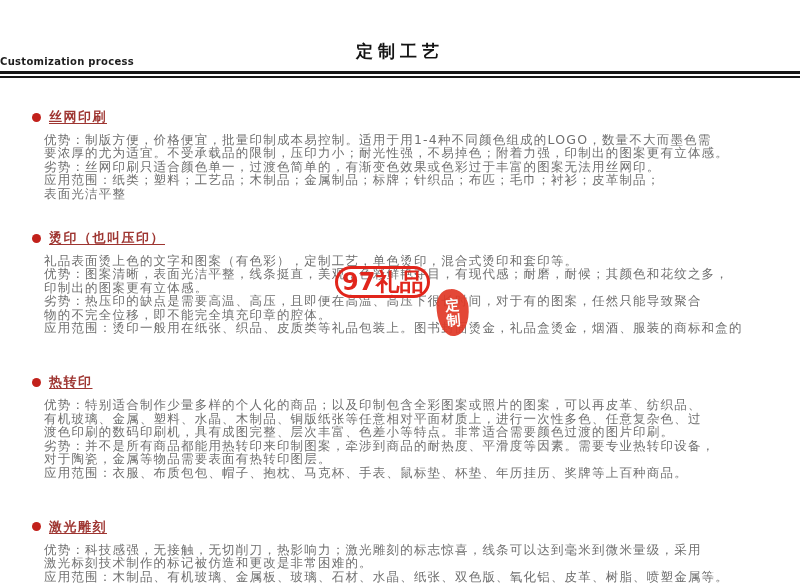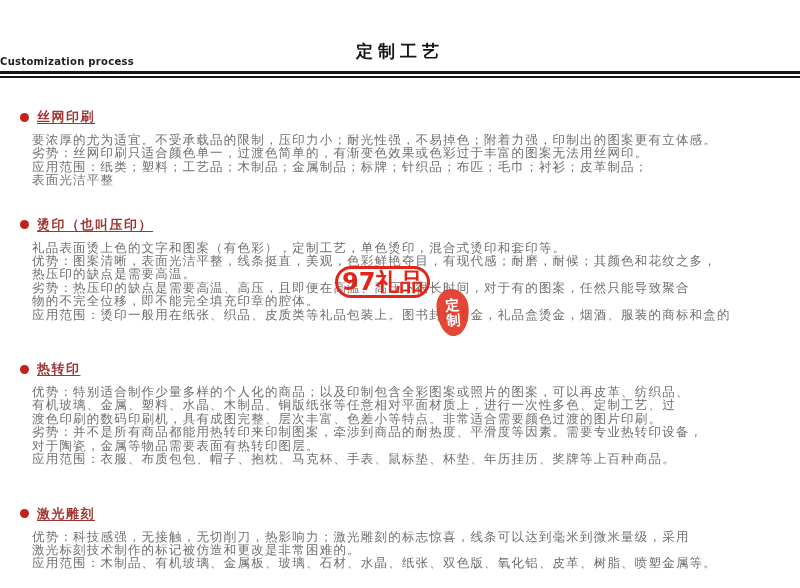--- a/index.html
+++ b/index.html
@@ -30,21 +30,21 @@
     letter-spacing:0.3px;
   }
   .header-rule{
     margin-top:4px;
     height:2px;
     border-top:3px solid #161616;
     border-bottom:2px solid #161616;
     background:#ffffff;
   }
   
-  .content{padding:30px 28px 0 20px;}
+  .content{padding:30px 28px 0 32px;}
   .section{margin-bottom:29px;}
   .section.gap-lg{margin-bottom:39px;}
   .section-head{
     display:flex;
     align-items:center;
     margin-bottom:7px;
   }
   .bullet{
     width:9px;height:9px;
     border-radius:50%;
@@ -112,50 +112,51 @@
 </div>
 
 <div class="content">
 
   <div class="section">
     <div class="section-head">
       <span class="bullet"></span>
       <span class="section-title">丝网印刷</span>
     </div>
     <div class="section-body">
+      <div class="body-line">优势：制版方便，价格便宜，批量印制成本易控制。适用于用1-4种不同颜色组成的LOGO，数量不大而墨色需</div>
       <div class="body-line">要浓厚的尤为适宜。不受承载品的限制，压印力小；耐光性强，不易掉色；附着力强，印制出的图案更有立体感。</div>
       <div class="body-line">劣势：丝网印刷只适合颜色单一，过渡色简单的，有渐变色效果或色彩过于丰富的图案无法用丝网印。</div>
       <div class="body-line">应用范围：纸类；塑料；工艺品；木制品；金属制品；标牌；针织品；布匹；毛巾；衬衫；皮革制品；</div>
       <div class="body-line">表面光洁平整</div>
     </div>
   </div>
 
   <div class="section gap-lg">
     <div class="section-head">
       <span class="bullet"></span>
       <span class="section-title">烫印（也叫压印）</span>
     </div>
     <div class="section-body">
       <div class="body-line">礼品表面烫上色的文字和图案（有色彩），定制工艺，单色烫印，混合式烫印和套印等。</div>
       <div class="body-line">优势：图案清晰，表面光洁平整，线条挺直，美观，色彩鲜艳夺目，有现代感；耐磨，耐候；其颜色和花纹之多，</div>
-      <div class="body-line">热压印的缺点是需要高温。</div>
+      <div class="body-line">印制出的图案更有立体感。</div>
       <div class="body-line">劣势：热压印的缺点是需要高温、高压，且即便在高温、高压下很长时间，对于有的图案，任然只能导致聚合</div>
       <div class="body-line">物的不完全位移，即不能完全填充印章的腔体。</div>
       <div class="body-line">应用范围：烫印一般用在纸张、织品、皮质类等礼品包装上。图书封面烫金，礼品盒烫金，烟酒、服装的商标和盒的</div>
     </div>
   </div>
 
   <div class="section gap-lg">
     <div class="section-head">
       <span class="bullet"></span>
       <span class="section-title">热转印</span>
     </div>
     <div class="section-body">
       <div class="body-line">优势：特别适合制作少量多样的个人化的商品；以及印制包含全彩图案或照片的图案，可以再皮革、纺织品、</div>
-      <div class="body-line">有机玻璃、金属、塑料、水晶、木制品、铜版纸张等任意相对平面材质上，进行一次性多色、定制工艺、过</div>
+      <div class="body-line">有机玻璃、金属、塑料、水晶、木制品、铜版纸张等任意相对平面材质上，进行一次性多色、任意复杂色、过</div>
       <div class="body-line">渡色印刷的数码印刷机，具有成图完整、层次丰富、色差小等特点。非常适合需要颜色过渡的图片印刷。</div>
       <div class="body-line">劣势：并不是所有商品都能用热转印来印制图案，牵涉到商品的耐热度、平滑度等因素。需要专业热转印设备，</div>
       <div class="body-line">对于陶瓷，金属等物品需要表面有热转印图层。</div>
       <div class="body-line">应用范围：衣服、布质包包、帽子、抱枕、马克杯、手表、鼠标垫、杯垫、年历挂历、奖牌等上百种商品。</div>
     </div>
   </div>
 
   <div class="section">
     <div class="section-head">
       <span class="bullet"></span>

